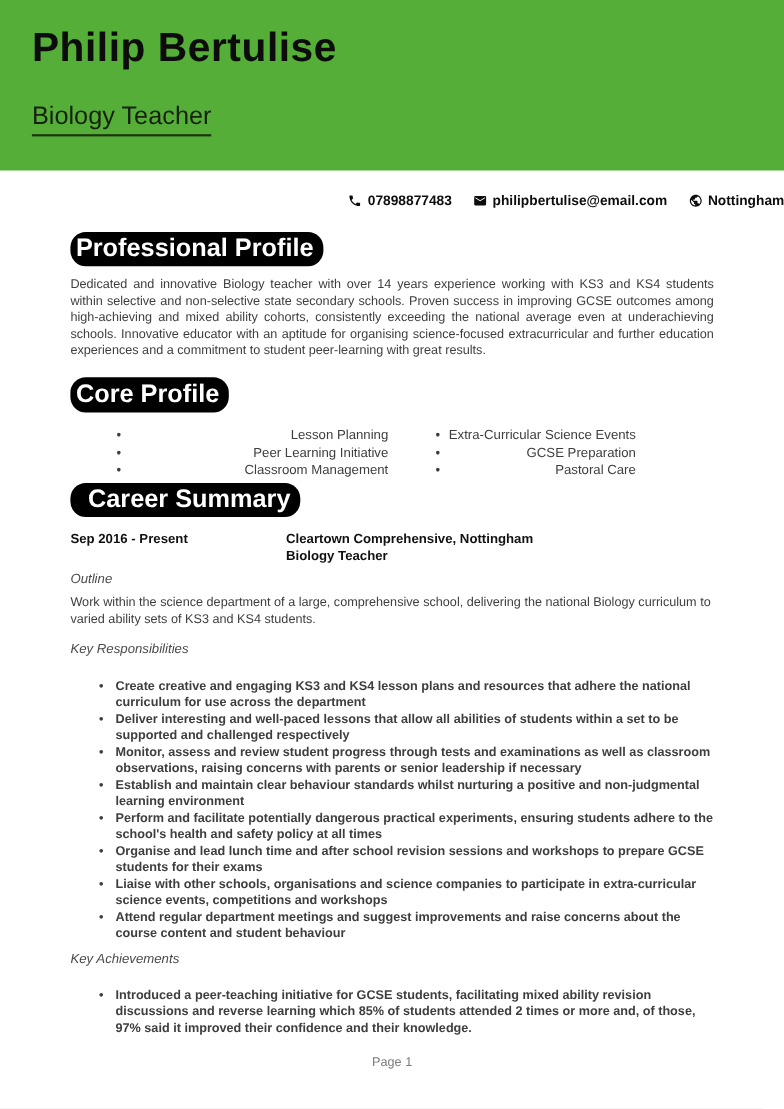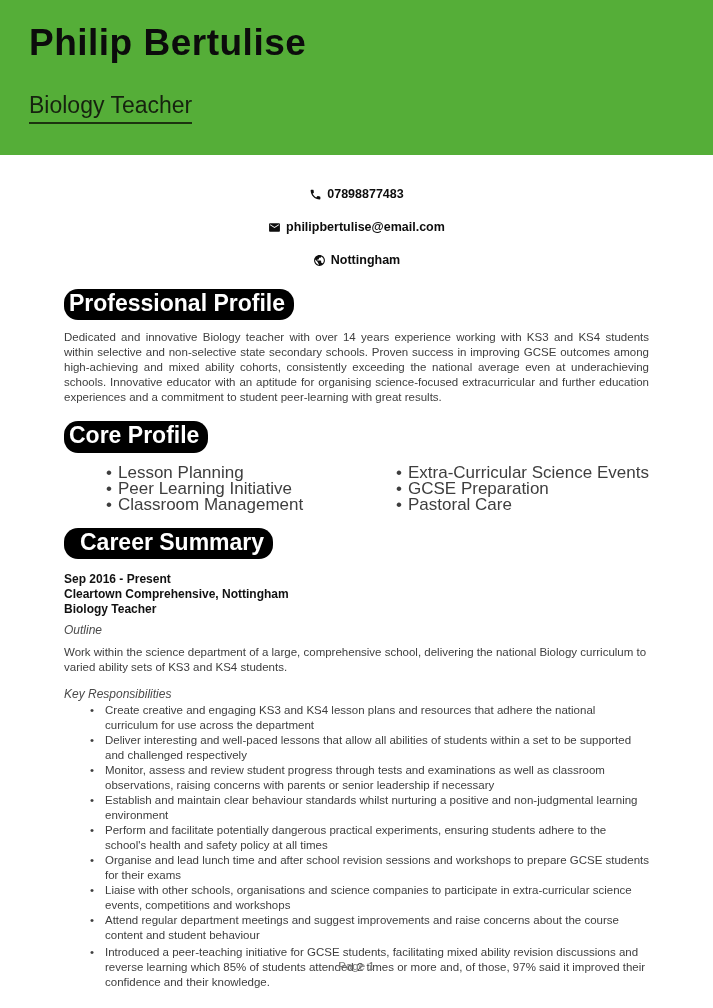--- a/index.html
+++ b/index.html
@@ -20,54 +20,54 @@
     font-size:37px; font-weight:bold; color:#0c0c0c;
     letter-spacing:0.5px; line-height:1.05;
   }
   .job-title {
     display:inline-block; margin-top:11px;
     font-size:23px; color:#16220f;
     border-bottom:2px solid #1c340f; padding-bottom:3px;
   }
   
   .contact-row {
-    margin-top:32px; display:flex; justify-content:flex-end; align-items:center;
-    gap:19px; font-size:12.5px; font-weight:bold; color:#0d0d0d;flex-direction:column;
+    margin-top:20px; display:flex; justify-content:flex-end; align-items:center;
+    gap:19px; font-size:12.5px; font-weight:bold; color:#0d0d0d;
   }
   .contact-item { display:flex; align-items:center; gap:5px; }
   .contact-item svg { width:13px; height:13px; fill:#0d0d0d; flex:0 0 auto; }
   
   .content { padding:0 64px; }
   .section-heading {
     display:inline-block; background:var(--section-bg, #000000);
     color:var(--section-fg, #ffffff);
     font-size:23px; font-weight:bold; line-height:1.15;
     padding:1px 9px 4px 5px;
     border-radius:14px;
   }
   .h-profile { margin-top:22px; }
   .h-skills  { margin-top:16px; }
-  .h-career  { margin-top:15px;padding-left:16px; }
+  .h-career  { margin-top:4px;padding-left:16px; }
   .body-text { font-size:11.5px; line-height:15px; color:#3e3e3e; }
   .profile-text { margin-top:10px; text-align:justify; }
   
   .skills-columns { display:flex; margin-top:12px; }
-  .skills-col { list-style:none; line-height:16px; font-size:17px; }
+  .skills-col { list-style:none; line-height:16px; font-size:12px;text-align:right; }
   .skills-col.left  { margin-left:42px; width:247px; }
   .skills-col.right { margin-left:43px; }
   .skills-col li { position:relative; padding-left:12px; }
   .skills-col li::before { content:"\2022"; position:absolute; left:0; }
   
-  .career-head { display:flex; margin-top:13px; font-size:12px; font-weight:bold; color:#111; line-height:15px;flex-direction:column; }
+  .career-head { display:flex; margin-top:13px; font-size:12px; font-weight:bold; color:#111; line-height:15px; }
   .career-dates { width:196px; flex:0 0 auto; }
   .sub-label { margin-top:6px; font-size:12px; font-style:italic; color:#4a4a4a; }
   .outline-text { margin-top:8px; }
   .label-resp { margin-top:12px; }
   .label-ach  { margin-top:7px; }
-  .bullet-list { list-style:none; margin-top:2px; }
+  .bullet-list { list-style:none; margin-top:20px;font-weight:bold; }
   .bullet-list li { position:relative; padding-left:18px; margin-left:23px; font-size:11.5px; line-height:15px; }
   .bullet-list li::before { content:"\2022"; position:absolute; left:3px; }
   
   .page-footer {
     position:absolute; bottom:36px; left:0; width:100%;
     text-align:center; font-size:11.5px; color:#7b7b7b;margin-top:26px;
   }
 </style>
 </head>
 <body>
@@ -142,20 +142,21 @@
         <li><span>Create creative and engaging KS3 and KS4 lesson plans and resources that adhere the national curriculum for use across the department</span></li>
         <li><span>Deliver interesting and well-paced lessons that allow all abilities of students within a set to be supported and challenged respectively</span></li>
         <li><span>Monitor, assess and review student progress through tests and examinations as well as classroom observations, raising concerns with parents or senior leadership if necessary</span></li>
         <li><span>Establish and maintain clear behaviour standards whilst nurturing a positive and non-judgmental learning environment</span></li>
         <li><span>Perform and facilitate potentially dangerous practical experiments, ensuring students adhere to the school's health and safety policy at all times</span></li>
         <li><span>Organise and lead lunch time and after school revision sessions and workshops to prepare GCSE students for their exams</span></li>
         <li><span>Liaise with other schools, organisations and science companies to participate in extra-curricular science events, competitions and workshops</span></li>
         <li><span>Attend regular department meetings and suggest improvements and raise concerns about the course content and student behaviour</span></li>
       </ul>
 
+    <div class="sub-label label-ach">Key Achievements</div>
     <ul class="bullet-list">
         <li><span>Introduced a peer-teaching initiative for GCSE students, facilitating mixed ability revision discussions and reverse learning which 85% of students attended 2 times or more and, of those, 97% said it improved their confidence and their knowledge.</span></li>
       </ul>
 
   </div>
 
   <div class="page-footer">Page 1</div>
 
 </div>
 

